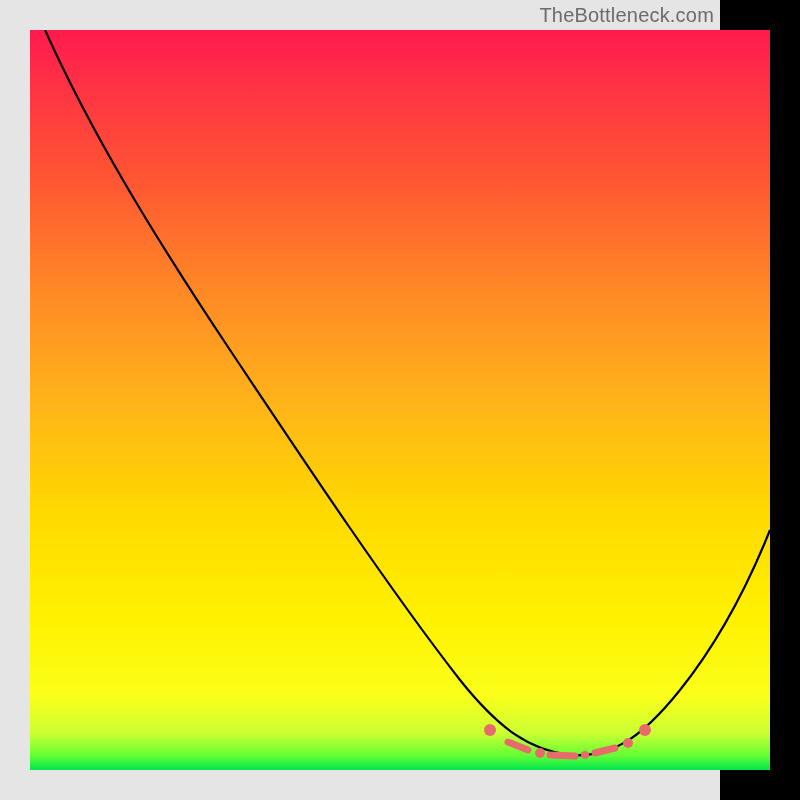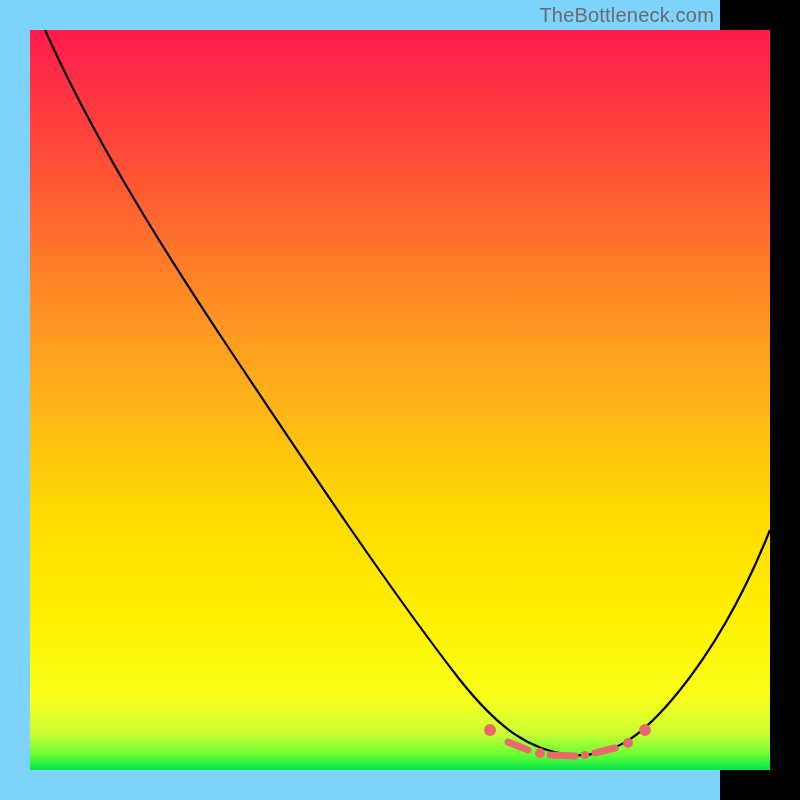--- a/index.html
+++ b/index.html
@@ -9,21 +9,21 @@
     height: 800px;
     background: #000;
     overflow: hidden;
   }
   .frame {
     position: absolute;
     left: 0;
     top: 0;
     width: 720px;
     height: 800px;
-    background: #7dd3fc;
+    background: #e5e5e5;
   }
   .plot-area {
     position: absolute;
     left: 30px;
     top: 30px;
     width: 740px;
     height: 740px;
     background: linear-gradient(to bottom,
       #ff1a4d 0%,
       #ff3344 8%,

